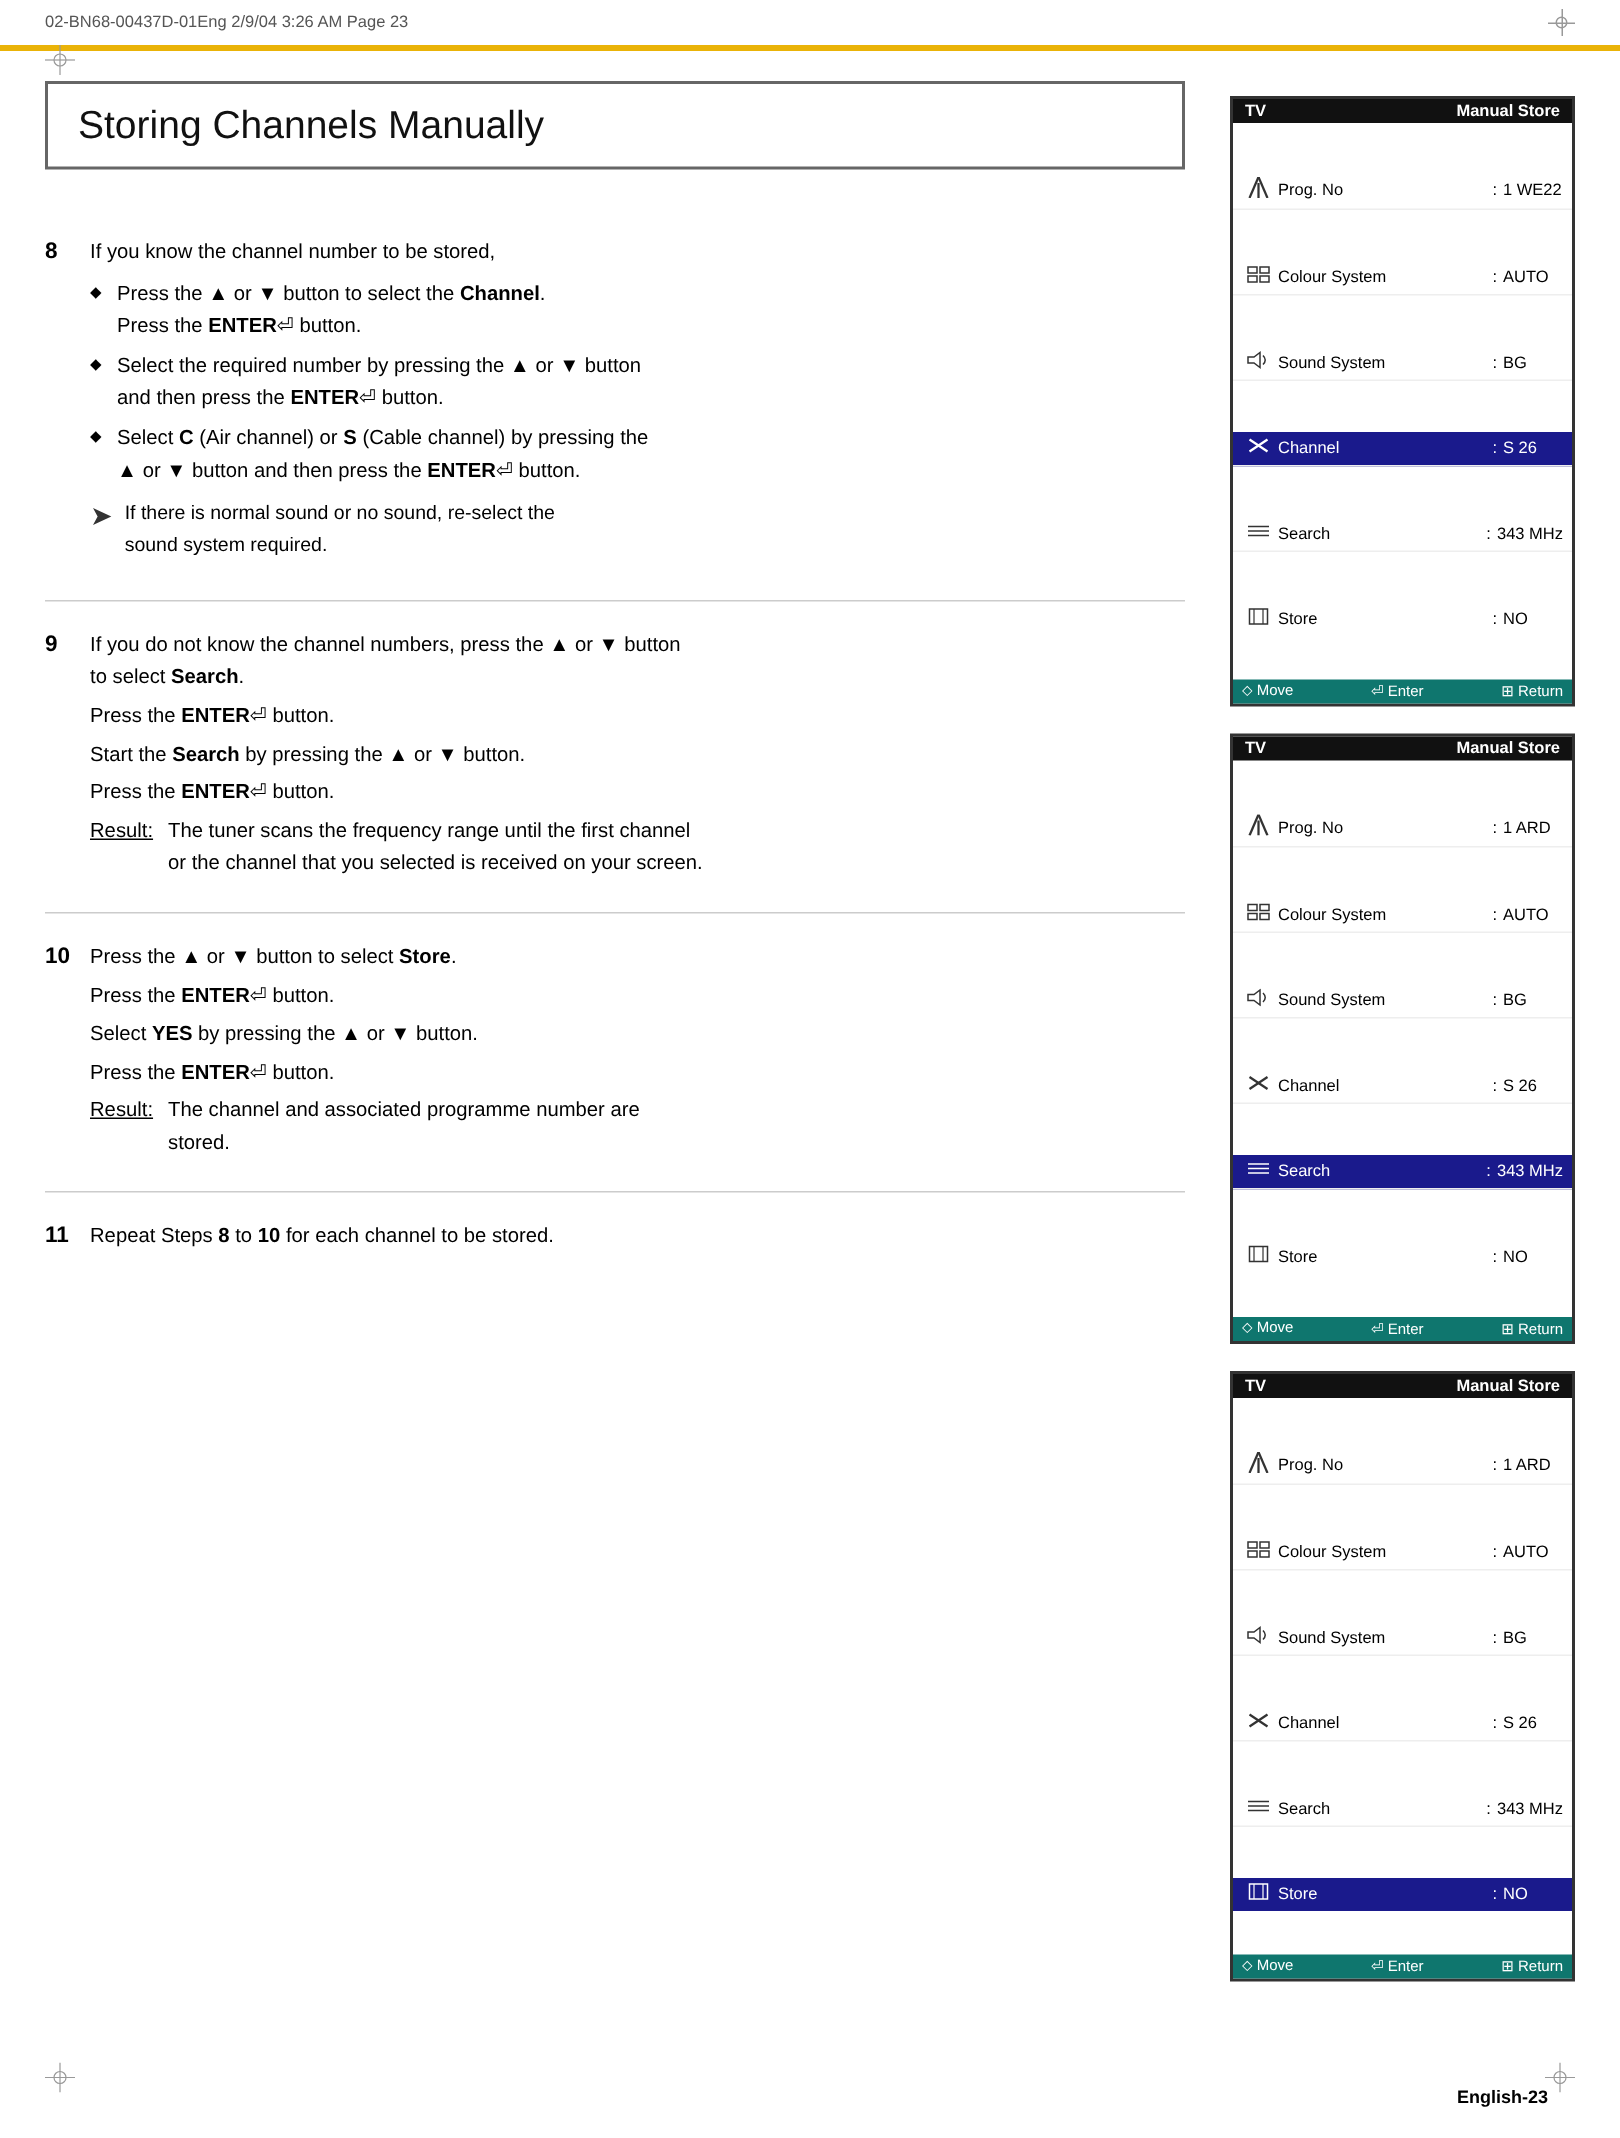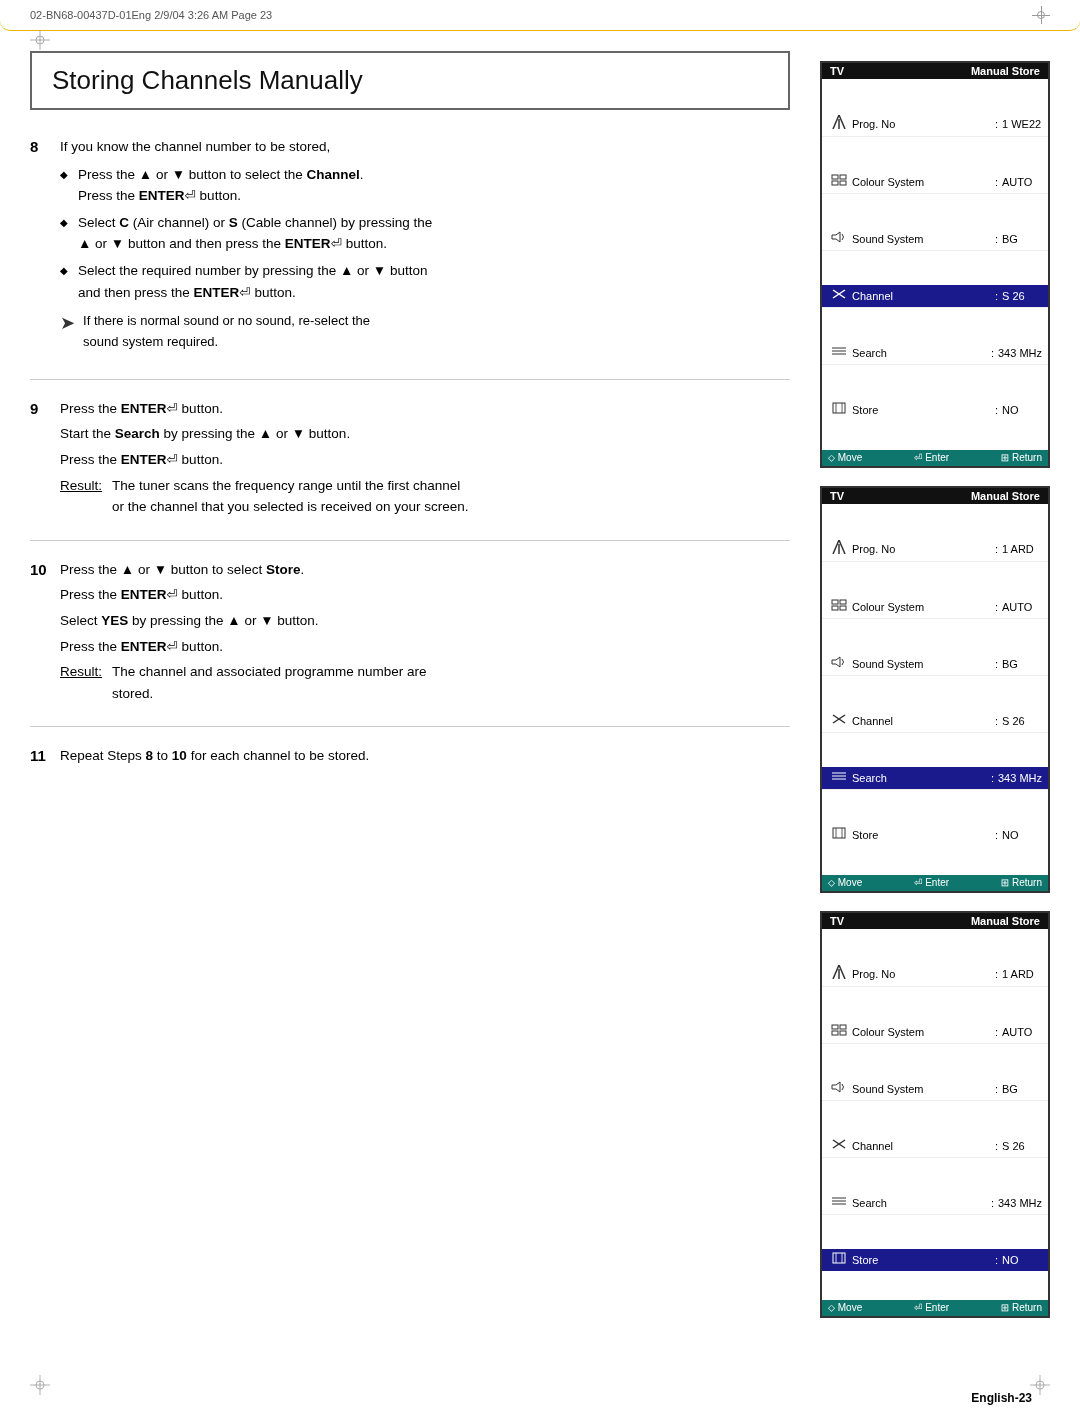--- a/index.html
+++ b/index.html
@@ -12,24 +12,23 @@
       color: #000;
       position: relative;
     }
 
     
     .header-bar {
       display: flex;
       align-items: center;
       justify-content: space-between;
       padding: 6px 30px;
-      border-bottom: 1px solid #eab308;
+      border-bottom: 4px solid #eab308;
       font-size: 11px;
       color: #555;
-      border-radius: 10px;
     }
     .header-bar .crosshair {
       width: 18px;
       height: 18px;
       position: relative;
       display: inline-block;
     }
     .header-bar .crosshair::before,
     .header-bar .crosshair::after {
       content: '';
@@ -59,21 +58,21 @@
     
     .left-content {
       flex: 1;
       padding-right: 30px;
     }
 
     
     .page-title-box {
       border: 2px solid #666;
       padding: 12px 20px;
-      margin-bottom: 26px;
+      margin-bottom: 44px;
     }
     .page-title {
       font-size: 26px;
       font-weight: normal;
       color: #111;
     }
 
     
     .step-row {
       display: flex;
@@ -264,33 +263,34 @@
     <div class="page-title-box">
       <h1 class="page-title">Storing Channels Manually</h1>
     </div>
 
     <div class="step-row">
       <div class="step-number">8</div>
       <div class="step-content">
         <p>If you know the channel number to be stored,</p>
         <ul class="bullet-list">
           <li>Press the ▲ or ▼ button to select the <span class="bold">Channel</span>.<br>Press the <span class="bold">ENTER</span>⏎ button.</li>
+          <li>Select the required number by pressing the ▲ or ▼ button<br>and then press the <span class="bold">ENTER</span>⏎ button.</li>
           <li>Select <span class="bold">C</span> (Air channel) or <span class="bold">S</span> (Cable channel) by pressing the<br>▲ or ▼ button and then press the <span class="bold">ENTER</span>⏎ button.</li>
-          <li>Select the required number by pressing the ▲ or ▼ button<br>and then press the <span class="bold">ENTER</span>⏎ button.</li>
         </ul>
         <div class="note-box">
           <span class="note-arrow">➤</span>
           <span class="note-text">If there is normal sound or no sound, re-select the<br>sound system required.</span>
         </div>
       </div>
     </div>
 
     <div class="step-row">
       <div class="step-number">9</div>
       <div class="step-content">
+        <p>If you do not know the channel numbers, press the ▲ or ▼ button<br>to select <span class="bold">Search</span>.</p>
         <p>Press the <span class="bold">ENTER</span>⏎ button.</p>
         <p>Start the <span class="bold">Search</span> by pressing the ▲ or ▼ button.</p>
         <p>Press the <span class="bold">ENTER</span>⏎ button.</p>
         <div class="result-row">
           <span class="result-label">Result:</span>
           <span class="result-text">The tuner scans the frequency range until the first channel<br>or the channel that you selected is received on your screen.</span>
         </div>
       </div>
     </div>
 

